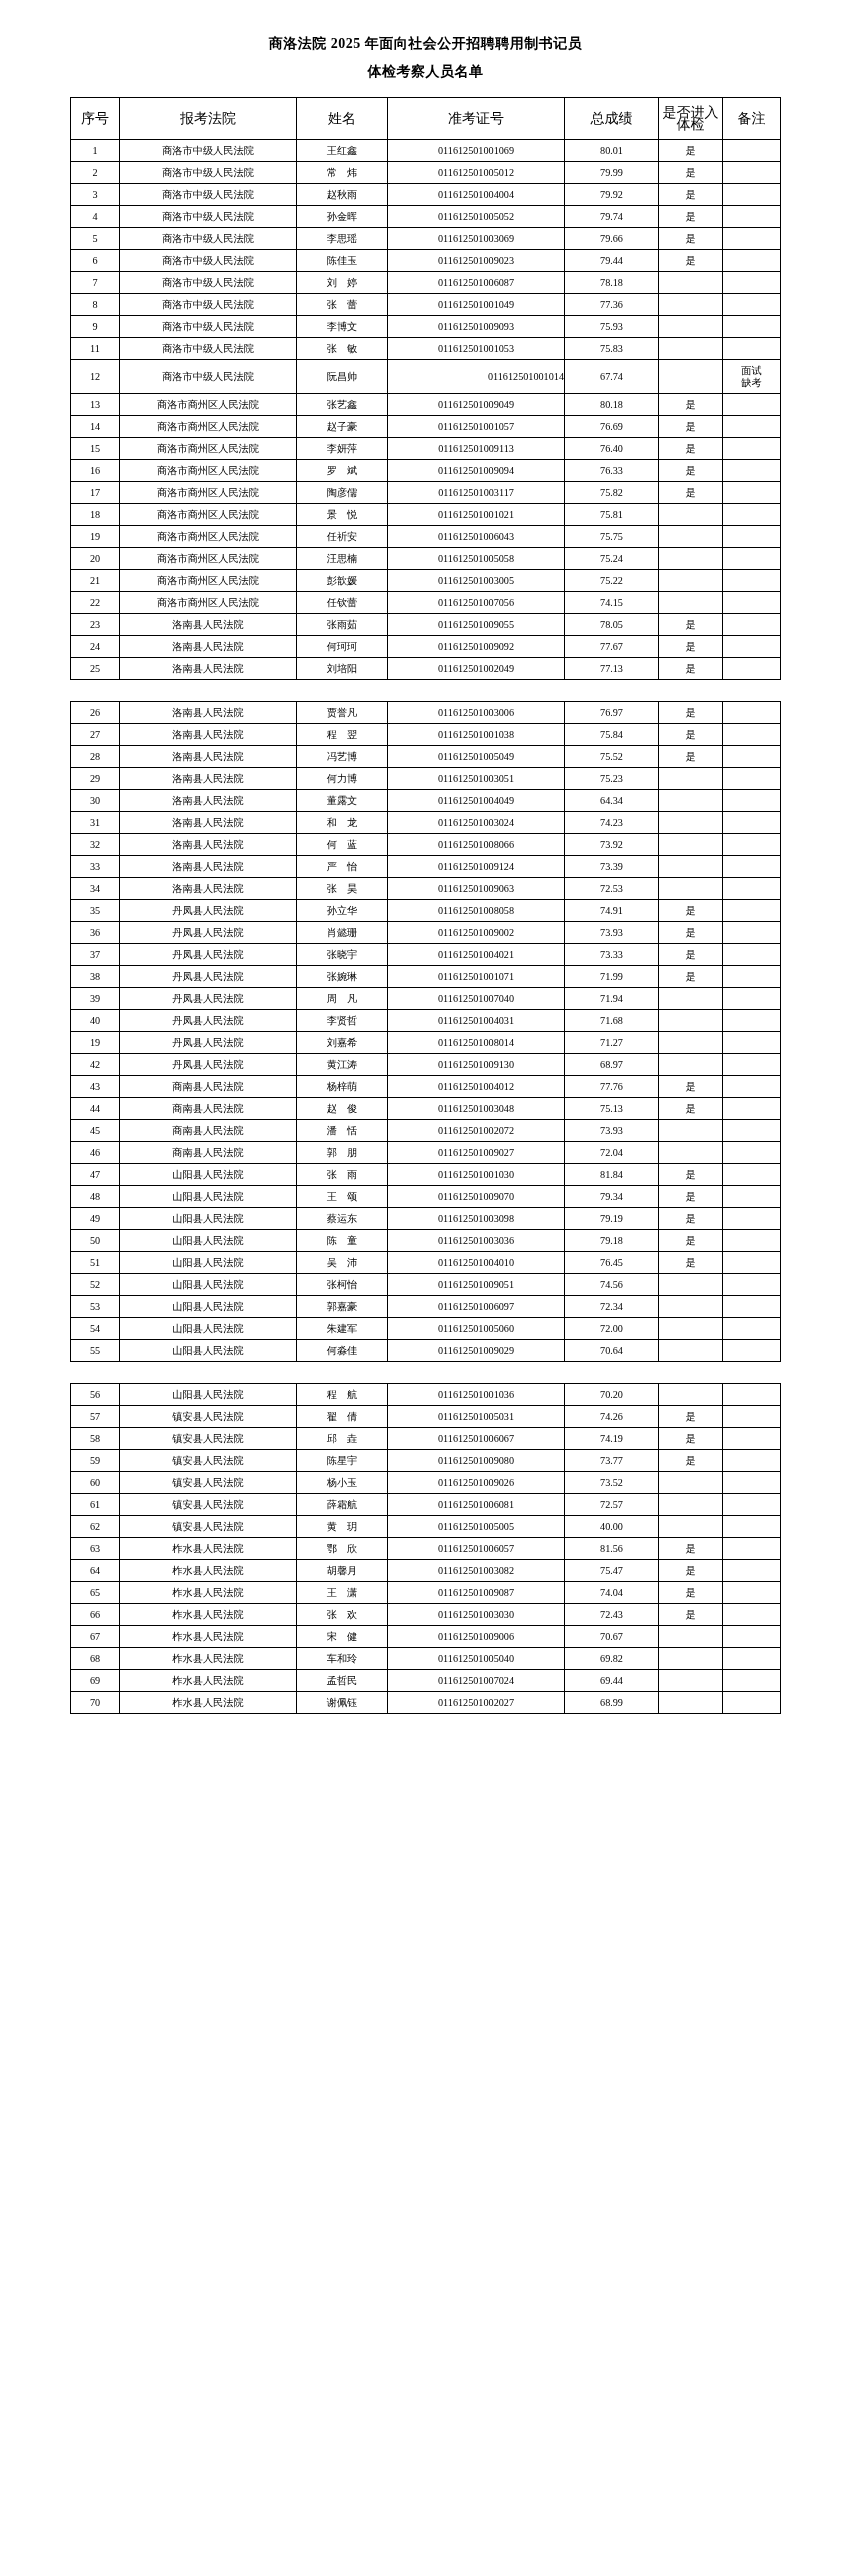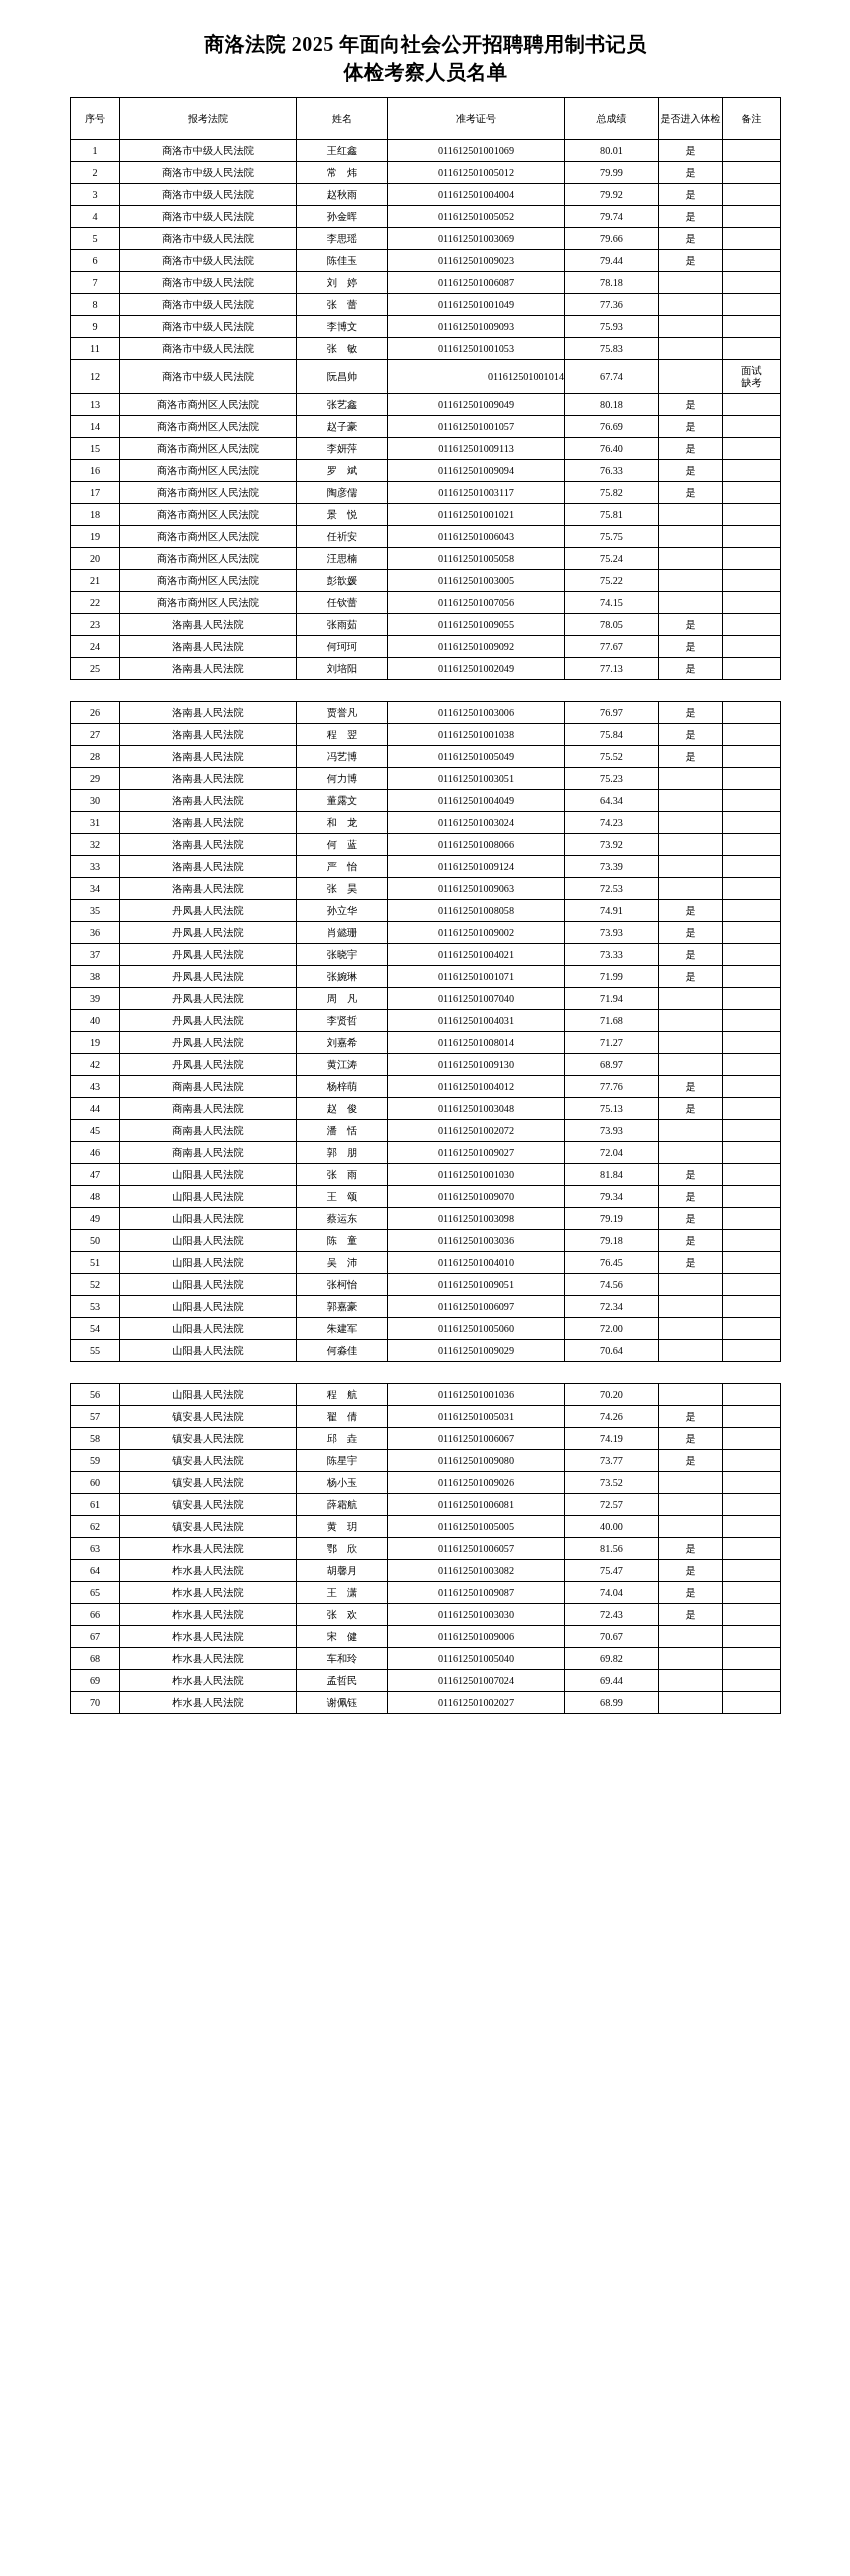--- a/index.html
+++ b/index.html
@@ -10,21 +10,21 @@
     -webkit-font-smoothing:antialiased;
   }
   .page{
     width:851px;
     box-sizing:border-box;
     padding:29.5px 70px 21.4px 70px;
   }
   .title{
     text-align:center;
     font-weight:bold;
-    font-size:20px;
+    font-size:14px;
     line-height:28px;
     letter-spacing:0.5px;
   }
   .title .line2{display:block;font-family:Liberation Serif, serif;}
   table.main{
     border-collapse:collapse;
     width:710px;
     margin:11.8px auto 0 auto;
     table-layout:fixed;
   }
@@ -34,21 +34,21 @@
     line-height:11.8px;
     text-align:center;
     vertical-align:middle;
     padding:0;
     height:21px;
     font-weight:normal;
   }
   table.main thead th{
     height:41px;
     font-weight:normal;
-    font-size:10px;
+    font-size:14px;
   }
   col.c-idx{width:49px;}
   col.c-court{width:177px;}
   col.c-name{width:91px;}
   col.c-ticket{width:177px;}
   col.c-score{width:94px;}
   col.c-check{width:64px;}
   col.c-remark{width:58px;}
   .hdr-check{
     font-size:10.7px;

